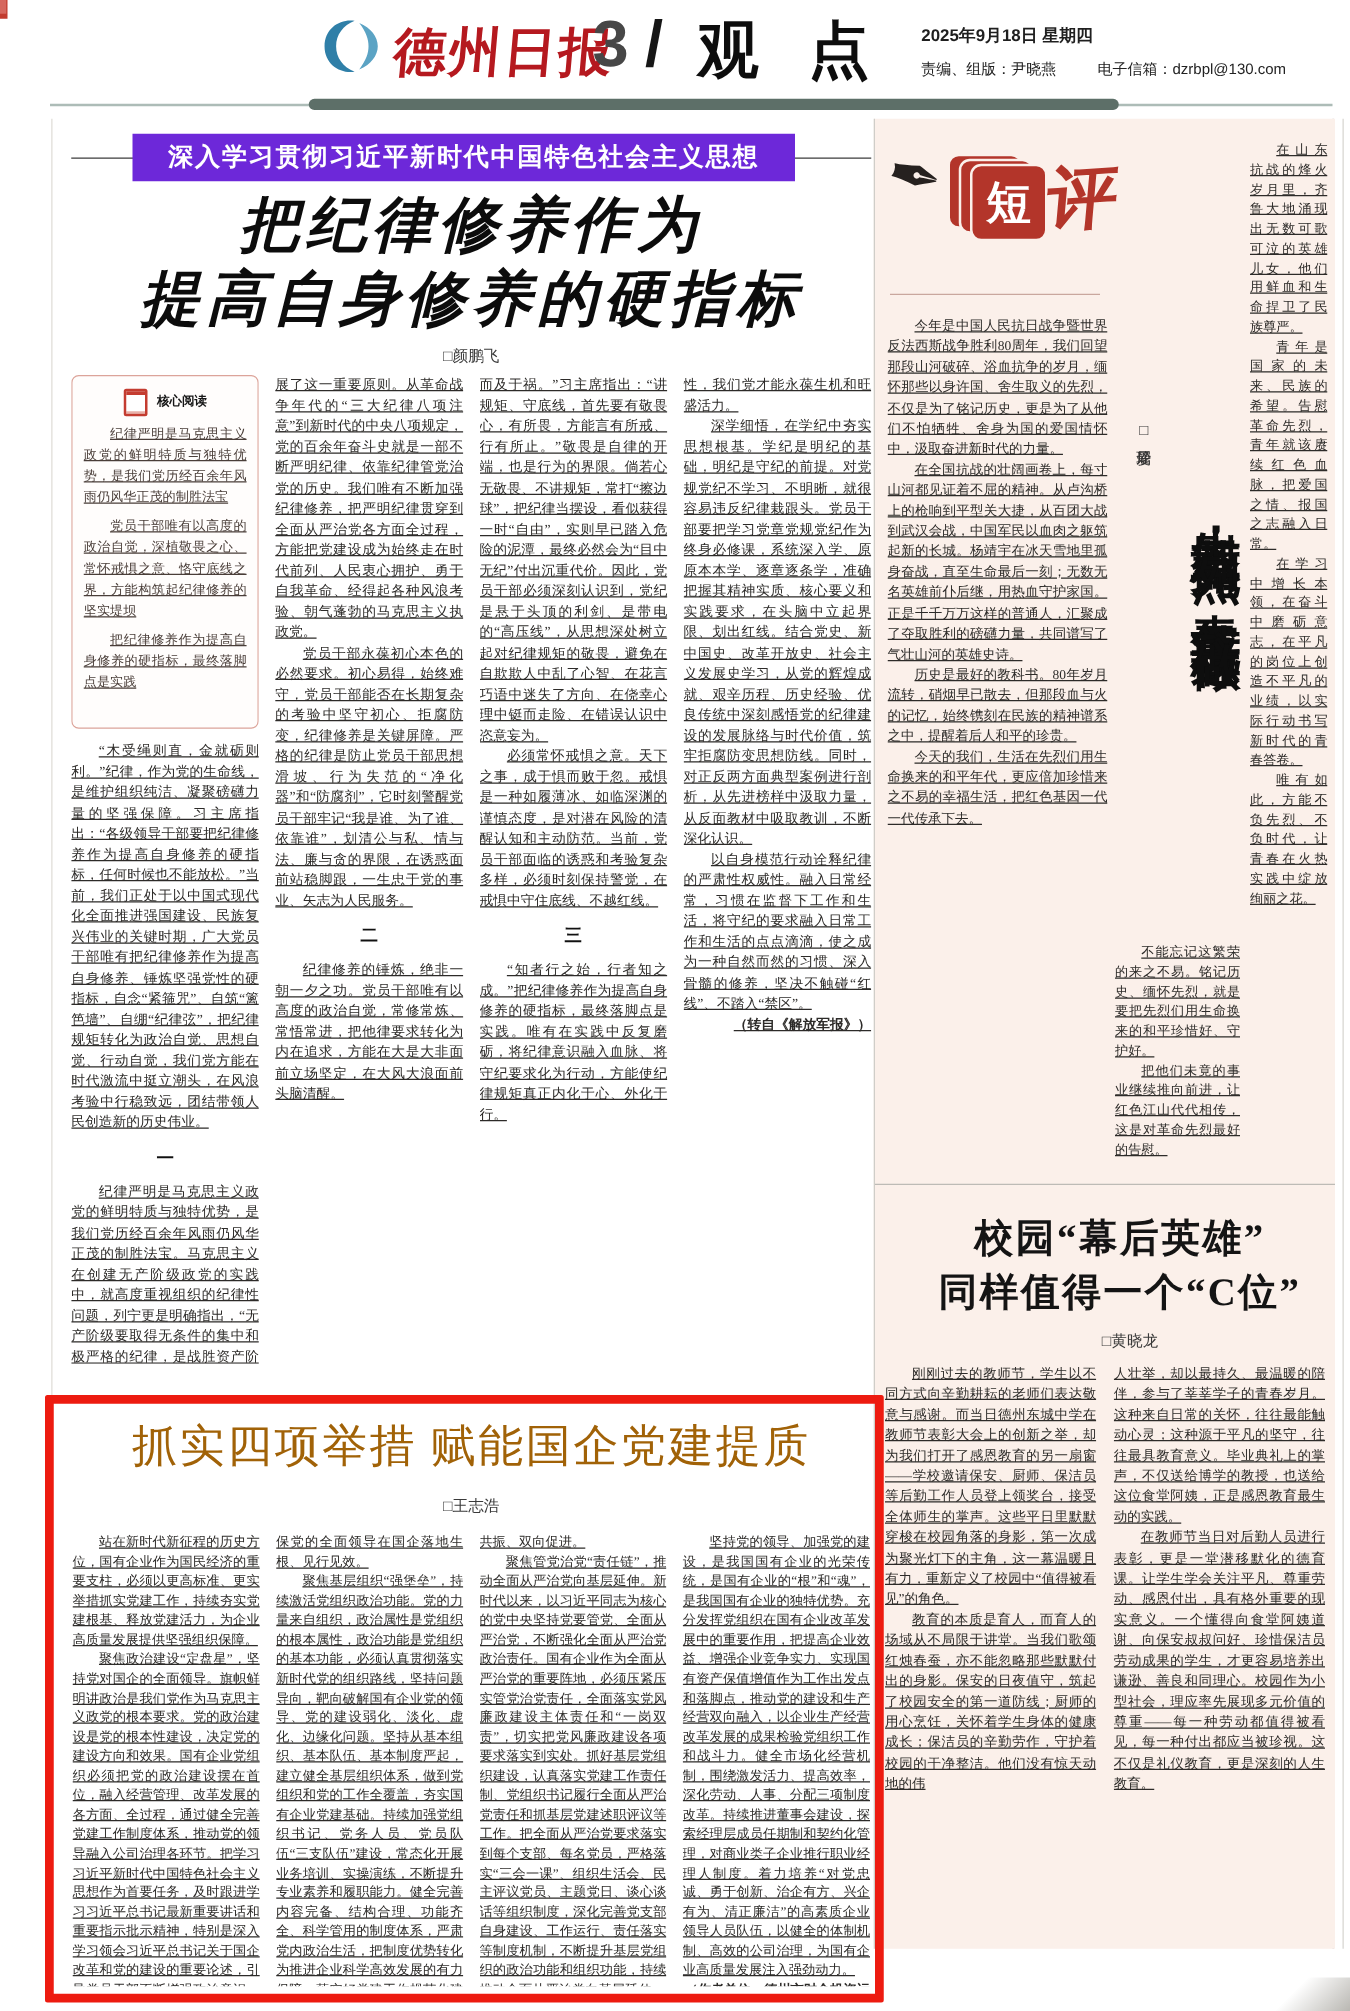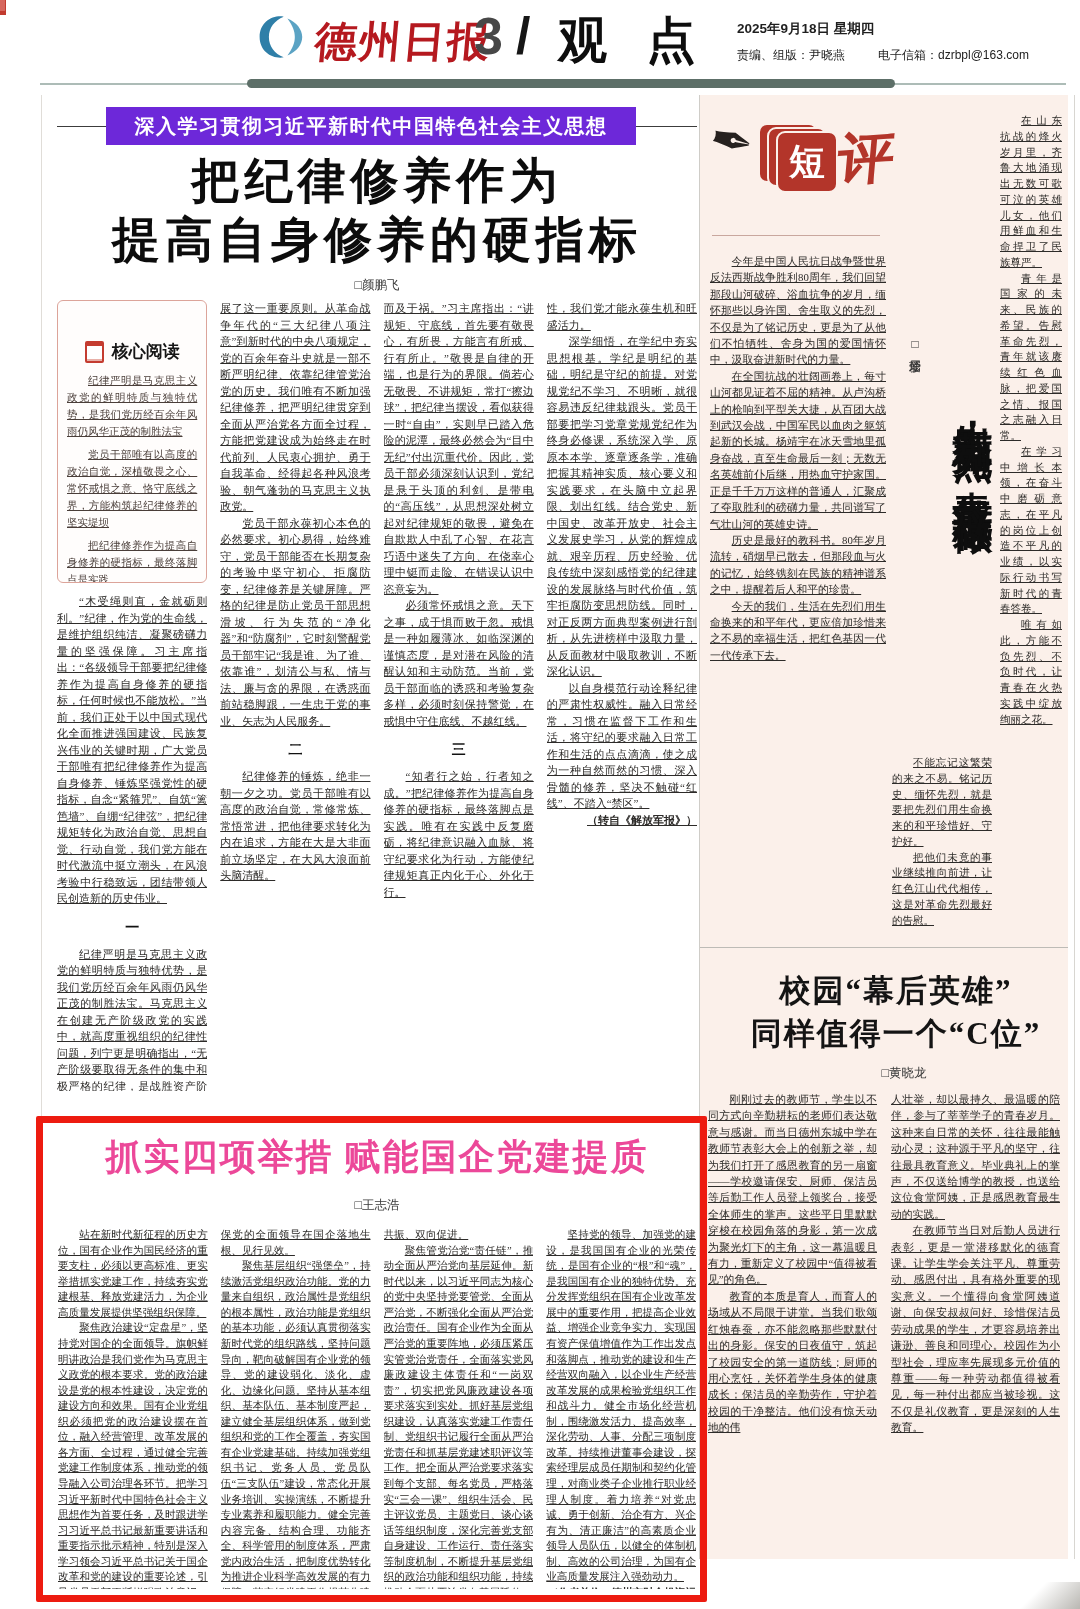--- a/index.html
+++ b/index.html
@@ -22,39 +22,39 @@
   .staffline{font-size:12px;color:#222;}
   
   .banner{background:#6d28d9;color:#fff;font-size:20px;font-weight:bold;letter-spacing:1.5px;
           text-align:center;line-height:38px;margin-left:12px;}
   .main-title{font-size:48px;font-weight:900;line-height:1.22;text-align:center;letter-spacing:5px;color:#0c0c0c;}
   .mcols{display:flex;gap:13px;}
   .mcol{flex:1;font-size:11px;line-height:1.5;}
   .core-box{border:1.5px solid #dca49a;border-radius:6px;background:#fffdfc;padding:10px 9px 8px 9px;
             margin-bottom:10px;height:283px;box-sizing:border-box;color:#4a3e39;font-size:10.5px;line-height:1.62;overflow:hidden;}
   .core-box p{margin:0 0 6px 0;text-indent:2em;}
-  .core-title{display:flex;align-items:center;justify-content:center;gap:8px;font-size:17px;font-weight:bold;
-              color:#161616;margin-bottom:6px;margin-top:27px;}
+  .core-title{display:flex;align-items:center;justify-content:center;gap:8px;font-size:10px;font-weight:bold;
+              color:#161616;margin-bottom:6px;}
   .book-icon{display:inline-block;width:15px;height:18px;background:#fff;border:2px solid #c43c30;border-radius:2px;
              box-shadow:inset 0 3px 0 #c43c30, inset 0 -2px 0 #e8b0a8;}
   .source-line{font-weight:bold;text-align:right;text-indent:0 !important;}
   
   .panel{background:#fbf0ea;border-left:1px solid #cfcdc8;}
   .dp-card{position:absolute;border-radius:9px;background:#b3352a;border:2px solid #fbf0ea;}
   .dp-front{display:flex;align-items:center;justify-content:center;color:#fff;font-size:36px;font-weight:bold;}
   .dp-ping{font-size:56px;font-weight:bold;color:#b3352a;transform:skewX(-9deg) rotate(-4deg);}
   .pen-icon{font-size:52px;color:#26211f;transform:rotate(14deg);}
   .vert-head{writing-mode:vertical-rl;text-orientation:mixed;font-size:40px;font-weight:900;color:#0e0e0e;
              letter-spacing:4px;line-height:1.0;}
   .vert-byline{writing-mode:vertical-rl;font-size:12px;color:#333;}
   .small-col{font-size:10.8px;line-height:1.52;}
   .campus-title{font-size:31px;font-weight:900;line-height:1.4;text-align:center;letter-spacing:2px;color:#141414;padding-left:12px;}
   
   .red-annot{border:7px solid #ed1b10;border-radius:2px;z-index:30;pointer-events:none;}
-  .soe-title{font-size:36px;font-weight:700;text-align:center;letter-spacing:2px;color:#ec4899;}
+  .soe-title{font-size:36px;font-weight:400;text-align:center;letter-spacing:2px;color:#a16207;}
   .rule{background:#adbcb7;}
 </style>
 </head>
 <body>
 
 <div class="page">
 
   <div class="abs" style="left:0;top:8;width:6px;height:15px;background:#c23b2f;"></div>
   <div class="abs" style="left:0;top:32;width:5px;height:11px;background:#d6675e;"></div>
   <div class="abs" style="left:41px;top:95px;width:1px;height:1464px;background:#e0ddd8;"></div>
@@ -66,31 +66,31 @@
     <svg class="abs" style="left:252px;top:12px;" width="56" height="50" viewBox="0 0 60 54">
       <path d="M8 27 C8 11 22 3 34 5 C24 9 18 17 18 27 C18 37 24 45 34 49 C22 51 8 43 8 27Z" fill="#2f7fa8"></path>
       <path d="M38 7 C48 11 54 19 54 27 C54 35 48 43 38 47 C44 39 46 33 46 27 C46 21 44 15 38 7Z" fill="#5ba3c4"></path>
     </svg>
     <div class="abs paper-name" style="left:315px;top:14px;">德州日报</div>
     <div class="abs pagenum sans" style="left:474px;top:6px;">3</div>
     <div class="abs slashch sans" style="left:516px;top:6px;">/</div>
     <div class="abs secname sans" style="left:558px;top:8px;">观 点</div>
     <div class="abs dateline sans" style="left:737px;top:20px;">2025年9月18日 星期四</div>
     <div class="abs staffline sans" style="left:737px;top:47px;">责编、组版：尹晓燕</div>
-    <div class="abs staffline sans" style="left:878px;top:47px;">电子信箱：dzrbpl@163.com</div>
+    <div class="abs staffline sans" style="left:878px;top:47px;">电子信箱：dzrbpl@130.com</div>
   </div>
 
   <div class="abs rule" style="left:40px;top:83px;width:1026px;height:2px;"></div>
   <div class="abs" style="left:247px;top:79px;width:648px;height:9px;background:#5d6f68;border-radius:5px;"></div>
 
   <div class="abs" style="left:0;top:95px;width:699px;height:1000px;">
     <div class="abs" style="left:57px;top:31px;width:640px;height:1px;background:#3c3c3c;"></div>
     <div class="abs banner sans" style="left:94px;top:12px;width:530px;height:38px;">深入学习贯彻习近平新时代中国特色社会主义思想</div>
 
-    <div class="abs sans main-title" style="left:57px;top:57px;width:640px;">
+    <div class="abs sans main-title" style="left:57px;top:57px;width:640px;font-style:italic;">
       <div>把纪律修养作为</div>
       <div>提高自身修养的硬指标</div>
     </div>
     <div class="abs byline" style="left:57px;top:182px;width:640px;">□颜鹏飞</div>
 
     <div class="abs mcols" style="left:57px;top:205px;width:640px;height:791px;">
 
       <div class="mcol colbody jtext">
         <div class="core-box">
           <div class="core-title">

